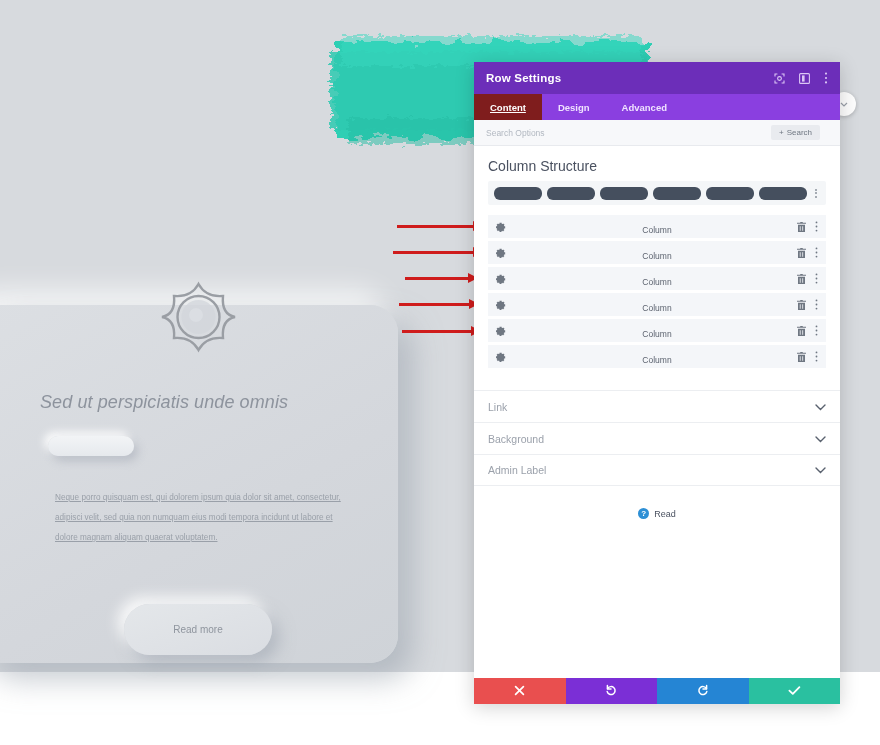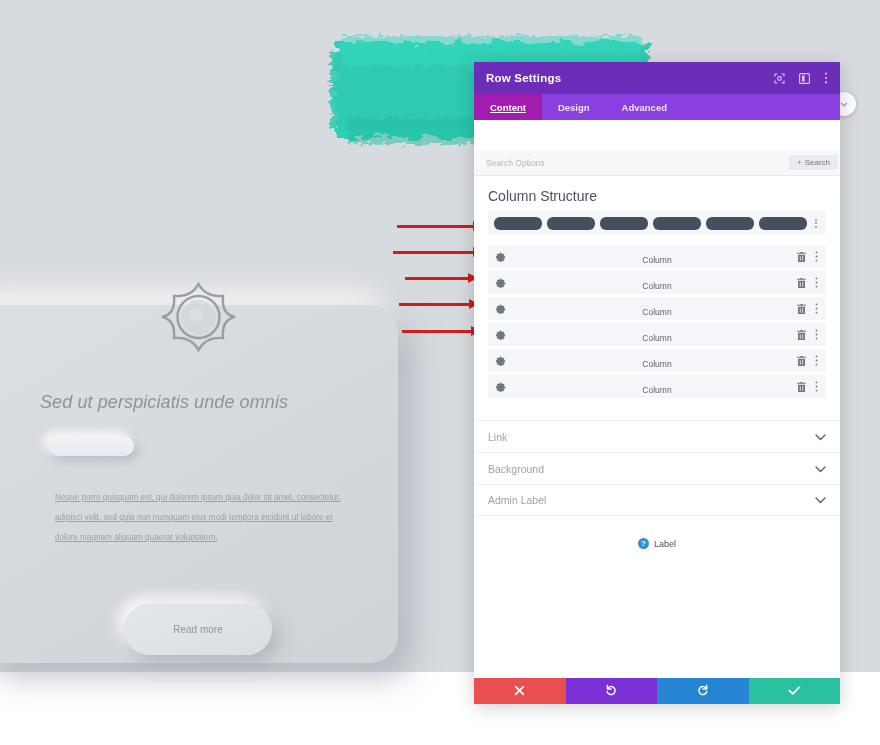--- a/index.html
+++ b/index.html
@@ -90,25 +90,25 @@
   .header-icons { margin-left: auto; display: flex; align-items: center; gap: 14px; }
   .hicon { color: #e6d4fb; opacity: .92; display: flex; align-items: center; cursor: pointer; }
 
   .tabs {
     height: 26px; background: #8a3fe0; display: flex; flex: 0 0 auto;
   }
   .tab {
     padding: 0 16px; display: flex; align-items: center;
     color: #f0e3ff; font-size: 9.5px; font-weight: bold; cursor: pointer;
   }
-  .tab.active { background: #a21caf; color: #fff; text-decoration: underline; }
+  .tab.active { background: #7f1d1d; color: #fff; text-decoration: underline; }
 
   .searchbar {
     height: 26px; background: #f7f8fa; border-bottom: 1px solid #e8eaee;
-    display: flex; align-items: center; padding: 0 2px 0 12px; flex: 0 0 auto; margin-top: 30px;
+    display: flex; align-items: center; padding: 0 20px 0 12px; flex: 0 0 auto;
   }
   .search-input {
     border: 0; background: transparent; outline: none;
     font-family: "Liberation Sans", sans-serif; font-size: 8.5px;
     color: #6f7782; flex: 1;
   }
   .search-input::placeholder { color: #b2b8c1; }
   .filter-btn {
     background: #e9ebef; color: #6f7782; font-size: 8px;
     padding: 3px 8px; border-radius: 2px; cursor: pointer;
@@ -486,21 +486,21 @@
           <span class="chev">
             <svg width="11" height="7" viewBox="0 0 11 7">
               <path d="M1 1 L5.5 5.5 L10 1" fill="none" stroke="#59616e" stroke-width="1.4" stroke-linecap="round"></path>
             </svg>
           </span>
         </div>
       </div>
 
       <div class="help-wrap">
         <span class="help-badge">?</span>
-        <span class="help-text">Label</span>
+        <span class="help-text">Read</span>
       </div>
     </div>
 
     <div class="modal-actions">
       <div class="act cancel">
         <span>
           <svg width="11" height="11" viewBox="0 0 11 11">
             <path d="M1.6 1.6 L9.4 9.4 M9.4 1.6 L1.6 9.4" stroke="#fff" stroke-width="1.7" stroke-linecap="round"></path>
           </svg>
         </span>

